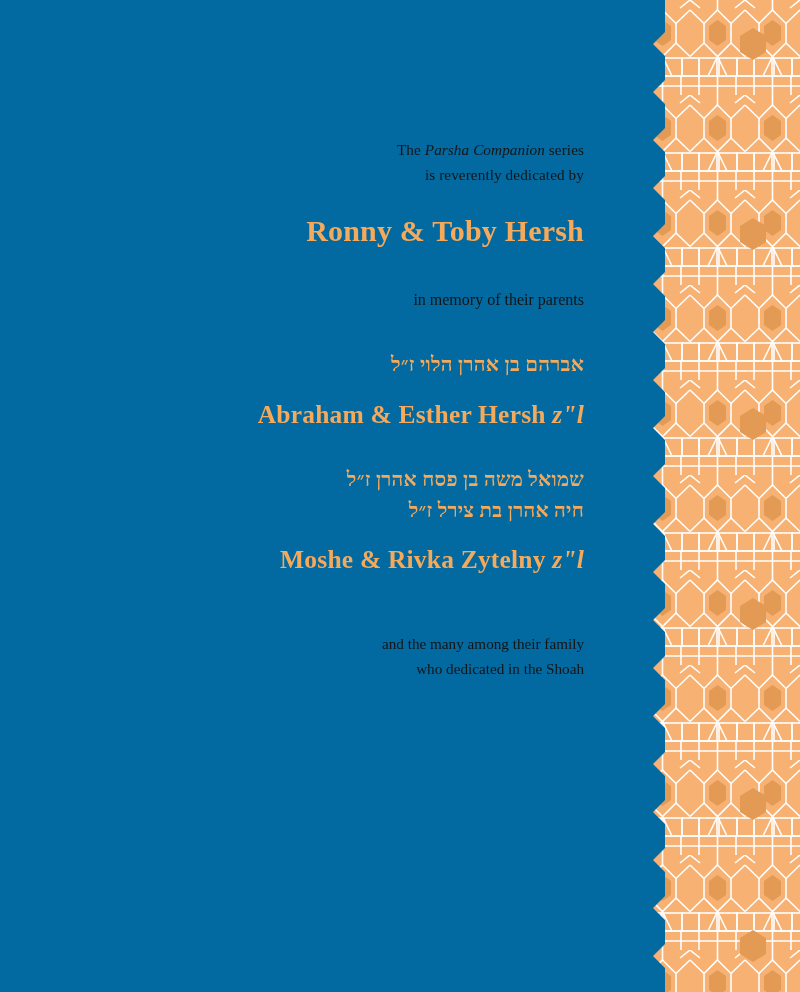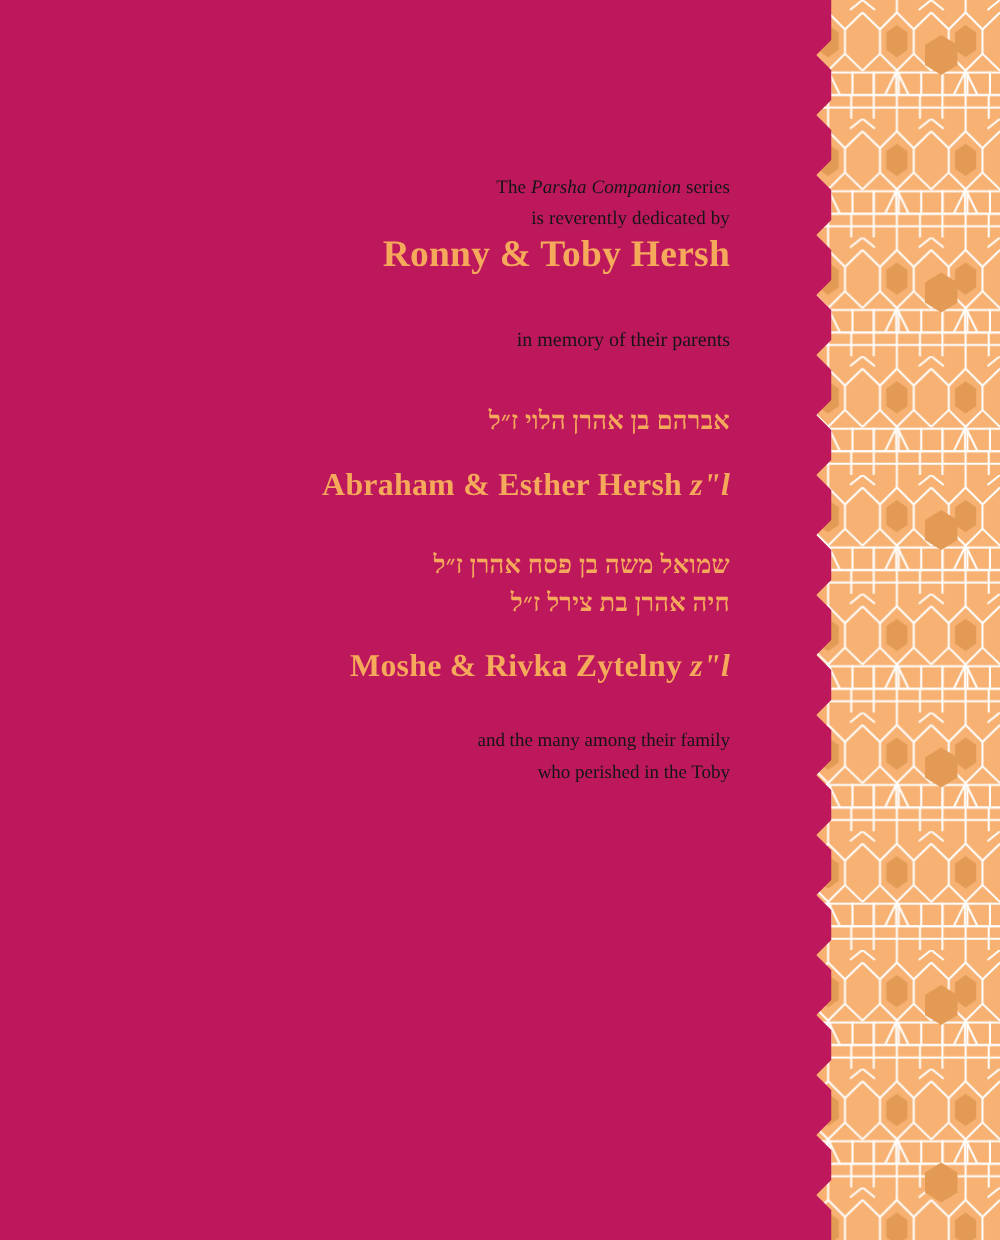--- a/index.html
+++ b/index.html
@@ -11,21 +11,21 @@
     width: 800px;
     height: 992px;
     font-family: "Liberation Serif", serif;
     color: #1a1a1a;
     overflow: hidden;
   }
   .page {
     position: relative;
     width: 800px;
     height: 992px;
-    background: #be185d;
+    background: #0369a1;
   }
 
   
   .ornament {
     position: absolute;
     top: 0;
     right: 0;
     width: 165px;
     height: 992px;
     overflow: hidden;
@@ -55,20 +55,21 @@
   .line-small .ital {
     font-style: italic;
   }
 
   .name-major {
     font-size: 30px;
     font-weight: bold;
     color: #f5a95a;
     letter-spacing: 0.2px;
     line-height: 1.15;
+    margin-top: 27px;
     margin-bottom: 0;
   }
 
   .memory-line {
     font-size: 16px;
     line-height: 1.6;
     color: #151515;
     margin-top: 38px;
   }
 
@@ -99,21 +100,21 @@
   }
 
   .gap-block {
     height: 34px;
   }
 
   .closing {
     font-size: 15.2px;
     line-height: 1.62;
     color: #151515;
-    margin-top: 32px;
+    margin-top: 56px;
   }
 </style>
 </head>
 <body>
 
 <div class="page">
 
   <div class="dedication">
 
     <div class="line-small">
@@ -135,21 +136,21 @@
     <div class="gap-block"></div>
 
     <div class="hebrew">שמואל משה בן פסח אהרן ז״ל</div>
     <div class="hebrew">חיה אהרן בת צירל ז״ל</div>
 
     <div class="name-sub">
       <span>Moshe &amp; Rivka Zytelny </span><span class="zl">z"l</span>
     </div>
 
     <div class="closing">and the many among their family</div>
-    <div class="closing" style="margin-top:0">who perished in the Toby</div>
+    <div class="closing" style="margin-top:0">who dedicated in the Shoah</div>
   </div>
 
   <div class="ornament">
     <svg width="165" height="992" viewBox="0 0 165 992" xmlns="http://www.w3.org/2000/svg">
       <defs>
 
         <pattern id="lattice" x="0" y="0" width="55" height="95" patternUnits="userSpaceOnUse">
           <rect x="0" y="0" width="55" height="95" fill="#f7b273"></rect>
           <g stroke="#ffffff" stroke-width="1.6" fill="none">
 

